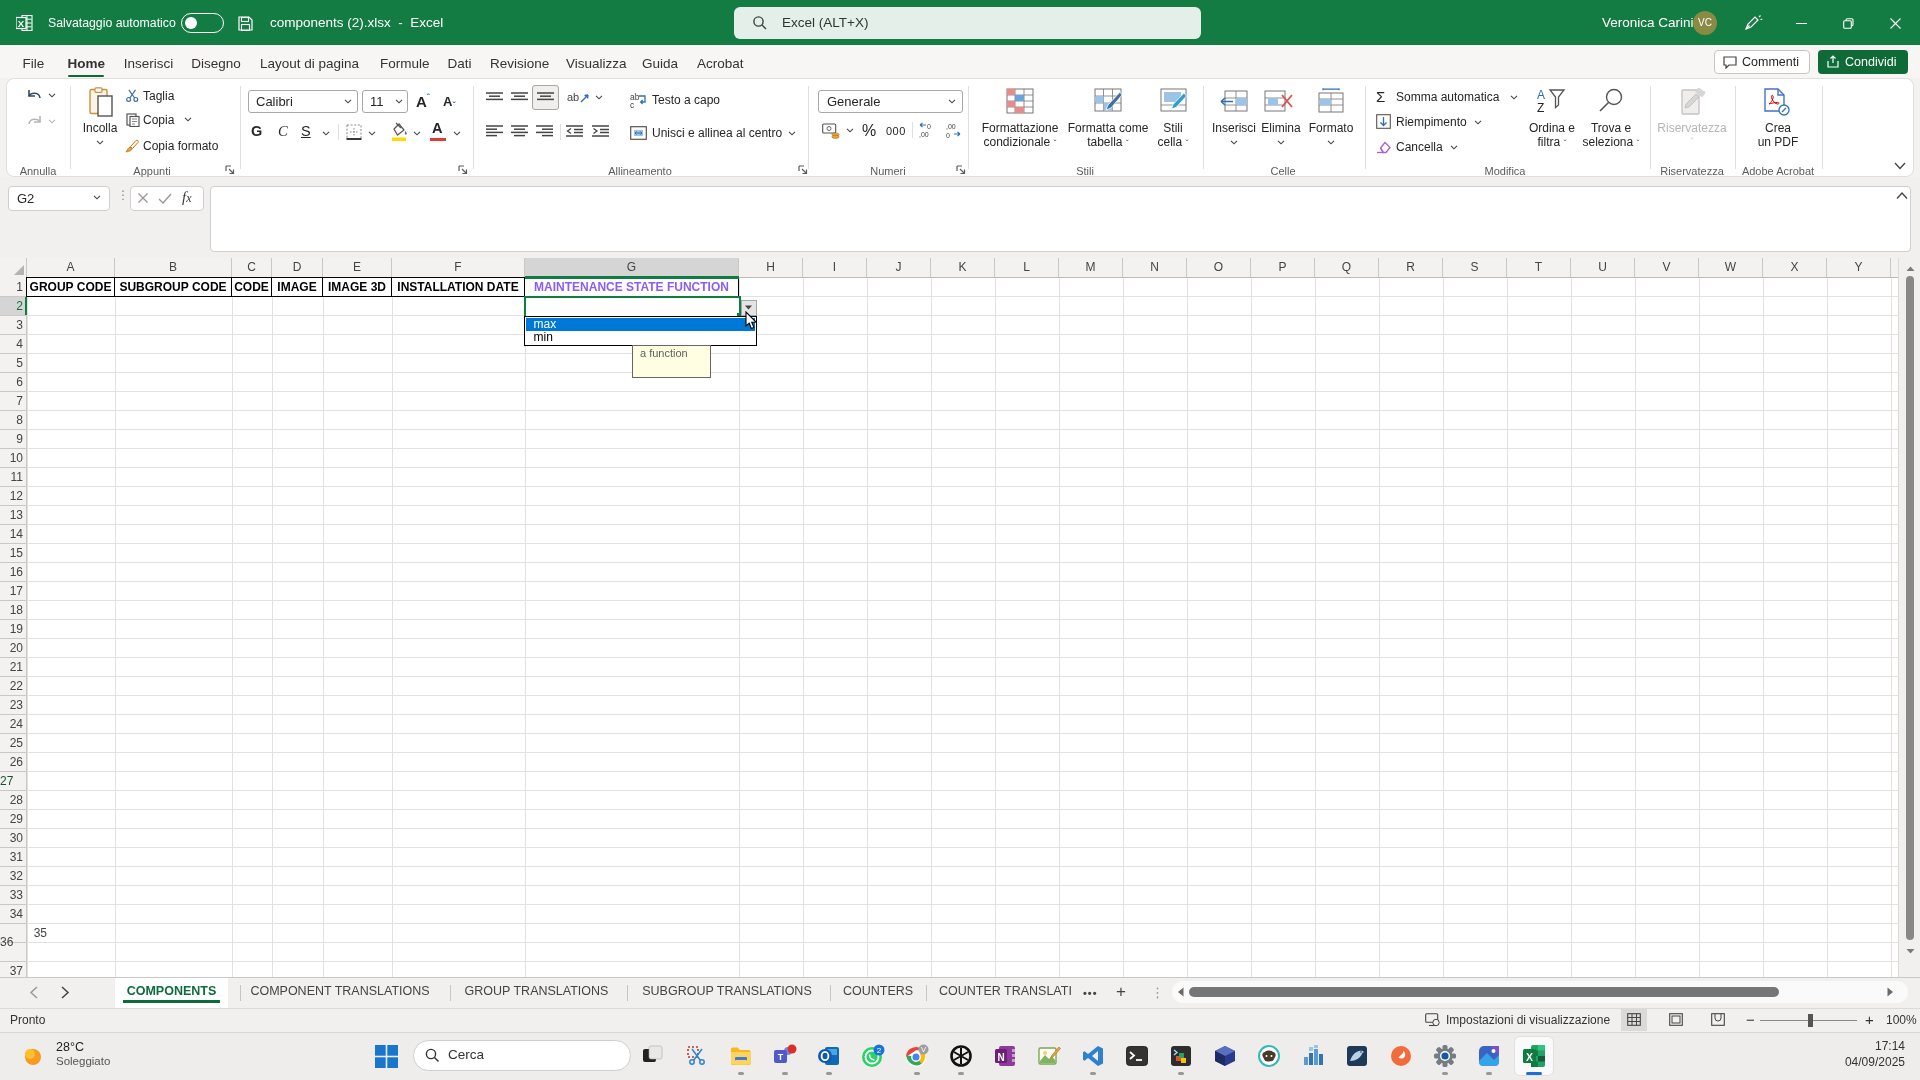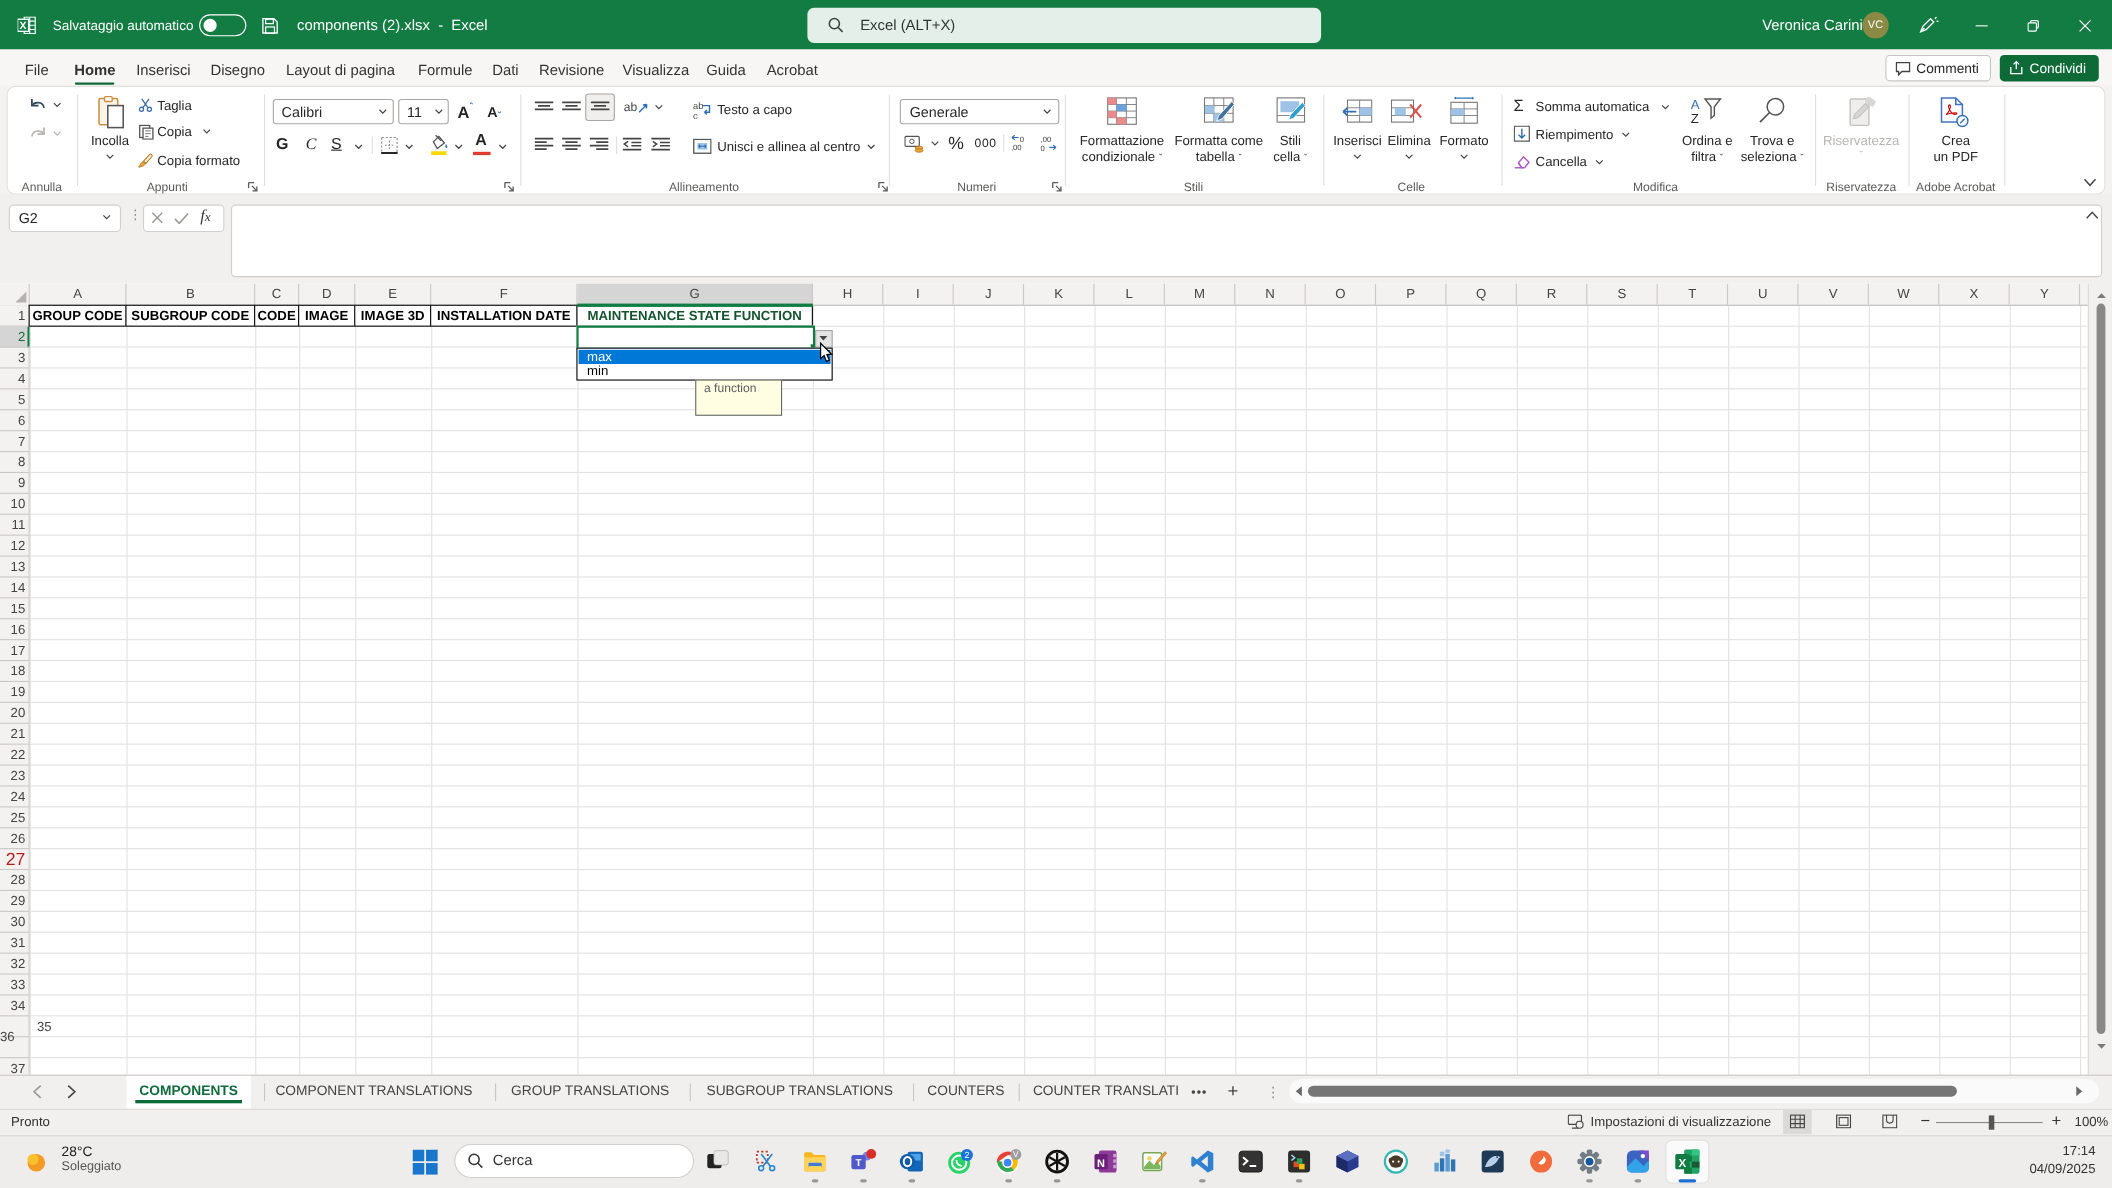--- a/index.html
+++ b/index.html
@@ -515,21 +515,21 @@
 <div class="abs" style="left:0;top:677px;width:23px;height:19px;color:#444;font-size:12px;text-align:right;line-height:19px;">22</div>
 <div class="abs" style="left:0;top:695px;width:27px;height:1px;background:#cac8c6;"></div>
 <div class="abs" style="left:0;top:696px;width:23px;height:19px;color:#444;font-size:12px;text-align:right;line-height:19px;">23</div>
 <div class="abs" style="left:0;top:714px;width:27px;height:1px;background:#cac8c6;"></div>
 <div class="abs" style="left:0;top:715px;width:23px;height:19px;color:#444;font-size:12px;text-align:right;line-height:19px;">24</div>
 <div class="abs" style="left:0;top:733px;width:27px;height:1px;background:#cac8c6;"></div>
 <div class="abs" style="left:0;top:734px;width:23px;height:19px;color:#444;font-size:12px;text-align:right;line-height:19px;">25</div>
 <div class="abs" style="left:0;top:752px;width:27px;height:1px;background:#cac8c6;"></div>
 <div class="abs" style="left:0;top:753px;width:23px;height:19px;color:#444;font-size:12px;text-align:right;line-height:19px;">26</div>
 <div class="abs" style="left:0;top:771px;width:27px;height:1px;background:#cac8c6;"></div>
-<div class="abs" style="left:0;top:772px;width:23px;height:19px;color:#b91c1c;font-size:16px;text-align:right;line-height:19px;">27</div>
+<div class="abs" style="left:0;top:772px;width:23px;height:19px;color:#14532d;font-size:12px;text-align:left;line-height:19px;">27</div>
 <div class="abs" style="left:0;top:790px;width:27px;height:1px;background:#cac8c6;"></div>
 <div class="abs" style="left:0;top:791px;width:23px;height:19px;color:#444;font-size:12px;text-align:right;line-height:19px;">28</div>
 <div class="abs" style="left:0;top:809px;width:27px;height:1px;background:#cac8c6;"></div>
 <div class="abs" style="left:0;top:810px;width:23px;height:19px;color:#444;font-size:12px;text-align:right;line-height:19px;">29</div>
 <div class="abs" style="left:0;top:828px;width:27px;height:1px;background:#cac8c6;"></div>
 <div class="abs" style="left:0;top:829px;width:23px;height:19px;color:#444;font-size:12px;text-align:right;line-height:19px;">30</div>
 <div class="abs" style="left:0;top:847px;width:27px;height:1px;background:#cac8c6;"></div>
 <div class="abs" style="left:0;top:848px;width:23px;height:19px;color:#444;font-size:12px;text-align:right;line-height:19px;">31</div>
 <div class="abs" style="left:0;top:866px;width:27px;height:1px;background:#cac8c6;"></div>
 <div class="abs" style="left:0;top:867px;width:23px;height:19px;color:#444;font-size:12px;text-align:right;line-height:19px;">32</div>
@@ -605,21 +605,21 @@
 <div class="abs" style="left:27px;top:904px;width:1871px;height:1px;background:#e3e2e1;"></div>
 <div class="abs" style="left:27px;top:923px;width:1871px;height:1px;background:#e3e2e1;"></div>
 <div class="abs" style="left:27px;top:942px;width:1871px;height:1px;background:#e3e2e1;"></div>
 <div class="abs" style="left:27px;top:961px;width:1871px;height:1px;background:#e3e2e1;"></div>
 <div class="abs" style="left:26px;top:277px;width:89px;height:20px;background:#fff;border:1.4px solid #000;color:#000;font-size:12px;font-weight:700;text-align:center;line-height:18px;white-space:nowrap;overflow:hidden;">GROUP CODE</div>
 <div class="abs" style="left:114px;top:277px;width:118px;height:20px;background:#fff;border:1.4px solid #000;color:#000;font-size:12px;font-weight:700;text-align:center;line-height:18px;white-space:nowrap;overflow:hidden;">SUBGROUP CODE</div>
 <div class="abs" style="left:231px;top:277px;width:41px;height:20px;background:#fff;border:1.4px solid #000;color:#000;font-size:12px;font-weight:700;text-align:center;line-height:18px;white-space:nowrap;overflow:hidden;">CODE</div>
 <div class="abs" style="left:271px;top:277px;width:52px;height:20px;background:#fff;border:1.4px solid #000;color:#000;font-size:12px;font-weight:700;text-align:center;line-height:18px;white-space:nowrap;overflow:hidden;">IMAGE</div>
 <div class="abs" style="left:322px;top:277px;width:70px;height:20px;background:#fff;border:1.4px solid #000;color:#000;font-size:12px;font-weight:700;text-align:center;line-height:18px;white-space:nowrap;overflow:hidden;">IMAGE 3D</div>
 <div class="abs" style="left:391px;top:277px;width:134px;height:20px;background:#fff;border:1.4px solid #000;color:#000;font-size:12px;font-weight:700;text-align:center;line-height:18px;white-space:nowrap;overflow:hidden;">INSTALLATION DATE</div>
-<div class="abs" style="left:524px;top:277px;width:215px;height:20px;background:#fff;border:1.4px solid #000;color:#14532d;font-size:12px;font-weight:700;text-align:center;line-height:18px;white-space:nowrap;overflow:hidden;">MAINTENANCE STATE FUNCTION</div>
+<div class="abs" style="left:524px;top:277px;width:215px;height:20px;background:#fff;border:1.4px solid #000;color:#8b5cf6;font-size:12px;font-weight:700;text-align:center;line-height:18px;white-space:nowrap;overflow:hidden;">MAINTENANCE STATE FUNCTION</div>
 <div class="abs" style="left:525px;top:276.2px;width:214px;height:2.8px;background:#107c41;"></div>
 <div class="abs" style="left:523.5px;top:296px;width:217px;height:22px;border:2px solid #107c41;background:#fff;"></div>
 <div class="abs" style="left:737px;top:313px;width:5px;height:4px;background:#107c41;"></div>
 <div class="abs" style="left:740.5px;top:299.5px;width:16.5px;height:16.5px;background:#e4e4e4;border:1px solid #a6a6a6;"></div>
 <svg class="ic" style="left:744px;top:305px" width="9" height="5.4" viewBox="0 0 9 6">
     <path d="M0.5 0.5 L4.5 5 L8.5 0.5 Z" fill="#444"></path>
   </svg>
 <div class="abs" style="left:524px;top:316px;width:233px;height:30px;background:#fff;border:1.6px solid #000;"></div>
 <div class="abs" style="left:525.6px;top:317.8px;width:229.8px;height:13.2px;background:#0078d7;color:#fff;font-size:12px;line-height:13.2px;padding-left:8px;">max</div>
 <div class="abs" style="left:525.6px;top:331px;width:229.8px;height:13px;background:#fff;color:#000;font-size:12px;line-height:13px;padding-left:8px;">min</div>

